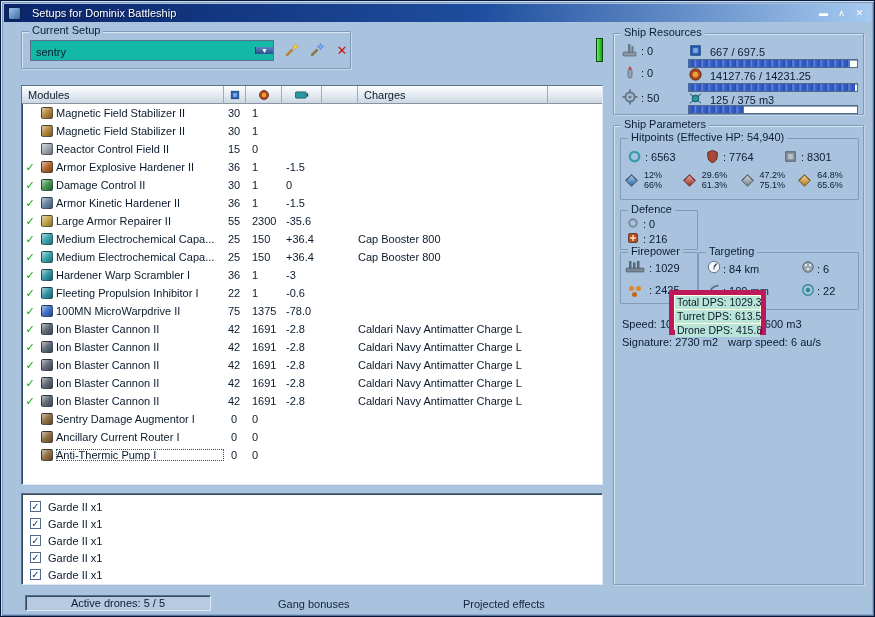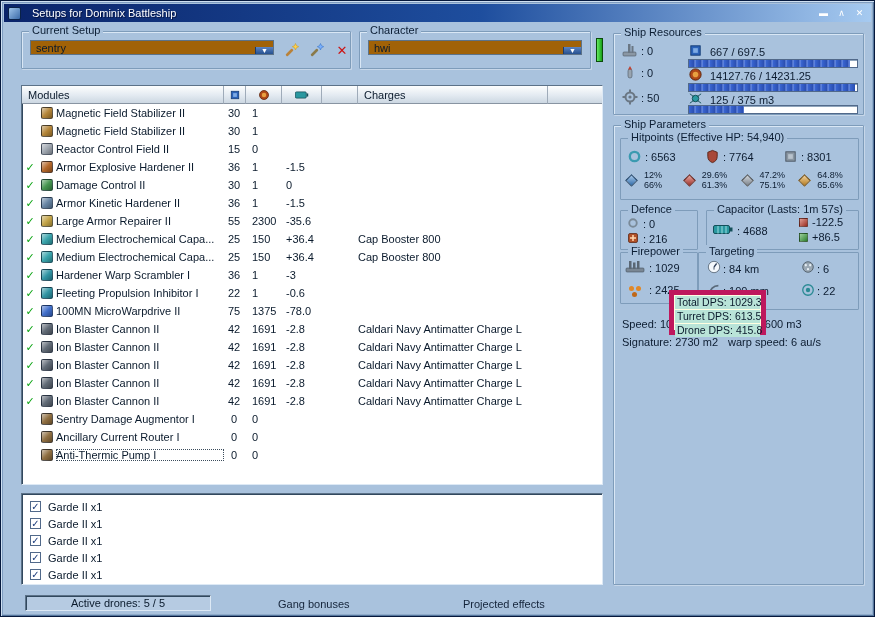--- a/index.html
+++ b/index.html
@@ -10,21 +10,21 @@
  box-shadow:inset 1px 1px 0 #cfe0f2,inset -1px -1px 0 #55759c,inset 2px 2px 0 #7e9cc0,inset -2px -2px 0 #90accb}
 #titlebar{position:absolute;left:3px;top:3px;right:3px;height:18px;
  background:linear-gradient(90deg,#0a246a 0%,#1e4e9e 55%,#a6caf0 100%);
  display:flex;align-items:center;padding:0 4px;color:#fff}
 #app-icon{width:13px;height:13px;background:linear-gradient(135deg,#9ec4ea,#3a6aa8);border:1px solid #0a2248;border-radius:2px}
 #title{font-weight:normal;font-size:11px;margin-left:11px;flex:1;text-shadow:1px 1px 0 rgba(0,0,25,.55)}
 .tb-btn{width:15px;height:13px;margin-left:3px;display:flex;align-items:center;justify-content:center;font-size:9px;color:#fff}
 .gb{position:absolute;border:1px solid #7e9cba;border-radius:1px;box-shadow:inset 1px 1px 0 #d9e7f5,1px 1px 0 rgba(255,255,255,.35)}
 .gb>label{position:absolute;top:-8px;left:7px;background:#a9c2dd;padding:0 3px;line-height:13px;color:#0c1e34;white-space:nowrap}
 .sunken{background:#ffffff;border:1px solid;border-color:#5c7288 #dde9f5 #dde9f5 #5c7288;box-shadow:inset 1px 1px 0 #31485e}
-.combo{position:absolute;height:15px;background:#a16207;border:1px solid #5c7288;display:flex;align-items:flex-end}
+.combo{position:absolute;height:21px;background:#14b8a6;border:1px solid #5c7288;display:flex;align-items:center}
 .combo .cval{flex:1;padding:3px 5px 0;white-space:nowrap;overflow:hidden}
 .combo .carr{width:18px;background:linear-gradient(#5b84c2,#26508f);border-left:1px solid #1c3a6a;color:#fff;font-size:7px;display:flex;align-items:center;justify-content:center}
 .tool{position:absolute;width:20px;height:20px;display:flex;align-items:center;justify-content:center}
 .xglyph{color:#cc1414;font-weight:bold;font-size:13px}
 .greenbar{position:absolute;background:linear-gradient(90deg,#64ec64,#18a018);border:1px solid #0a4a0a}
 
 #modtable{left:20px;top:84px;width:582px;height:400px}
 #modhead{display:flex;height:18px;overflow:hidden}
 .hc{background:linear-gradient(#fdfefe,#e3eaf1 55%,#ccd7e2);border-right:1px solid #9fabb9;border-bottom:1px solid #8894a2;display:flex;align-items:center;justify-content:center;height:18px}
 .hc.txt{justify-content:flex-start;padding-left:6px}
@@ -88,27 +88,20 @@
     </span>
     <span class="tool" style="left:285px;top:8px">
       <svg width="18" height="18" viewBox="0 0 18 18">
         <rect x="2" y="10.2" width="9" height="2.6" rx="1" transform="rotate(-45 6.5 11.5)" fill="#8a7a4a"></rect>
         <path d="M12.5 2.5 l1 2.2 2.2 1 -2.2 1 -1 2.2 -1 -2.2 -2.2 -1 2.2 -1z" fill="#7ab0ff" stroke="#2a6ac0" stroke-width="0.5"></path>
       </svg>
     </span>
     <span class="tool xglyph" style="left:310px;top:8px">✕</span>
   </div>
 
-  <div class="gb" style="left:358px;top:30px;width:232px;height:38px">
-    <label>Character</label>
-    <div class="combo" style="left:8px;top:8px;width:214px">
-      <span class="cval">hwi</span>
-      <span class="carr">▼</span>
-    </div>
-  </div>
   <span class="greenbar" style="left:595px;top:37px;width:7px;height:24px"></span>
 
   <div class="gb" style="left:612px;top:32px;width:251px;height:82px">
     <label>Ship Resources</label>
 
     <span class="abs" style="left:8px;top:8px">
       <svg width="16" height="16" viewBox="0 0 16 16">
           <rect x="1" y="10" width="13" height="4" rx="1" fill="#8a97a4" stroke="#4a5662" stroke-width="0.6"></rect>
           <rect x="6" y="2" width="2.5" height="9" fill="#6a7784"></rect>
           <rect x="9.5" y="4" width="2" height="7" fill="#6a7784"></rect>
@@ -519,37 +512,20 @@
       <span class="pv" style="left:22px;top:7px">: 0</span>
       <span class="abs" style="left:6px;top:21px">
         <svg width="12" height="12" viewBox="0 0 16 16">
             <rect x="2" y="2" width="12" height="12" rx="2" fill="#b05028" stroke="#5a2410"></rect>
             <path d="M8 4 V12 M4 8 H12" stroke="#ffd8b0" stroke-width="2"></path>
           </svg>
       </span>
       <span class="pv" style="left:22px;top:22px">: 216</span>
     </div>
 
-    <div class="gb" style="left:92px;top:84px;width:153px;height:40px;box-shadow:none">
-      <label>Capacitor (Lasts: 1m 57s)</label>
-      <span class="abs" style="left:6px;top:13px">
-        <svg width="20" height="11" viewBox="0 0 20 11">
-            <rect x="0.5" y="1.5" width="16" height="8" rx="1.5" fill="#2a98a0" stroke="#14505a"></rect>
-            <rect x="17" y="3.5" width="2.5" height="4" fill="#14505a"></rect>
-            <line x1="5" y1="2" x2="5" y2="9.5" stroke="#9adce0"></line>
-            <line x1="9" y1="2" x2="9" y2="9.5" stroke="#9adce0"></line>
-            <line x1="13" y1="2" x2="13" y2="9.5" stroke="#9adce0"></line>
-          </svg>
-      </span>
-      <span class="pv" style="left:30px;top:14px">: 4688</span>
-      <span class="abs minisq" style="left:92px;top:7px;background-color:#c03828"></span>
-      <span class="pv" style="left:105px;top:5px">-122.5</span>
-      <span class="abs minisq" style="left:92px;top:22px;background-color:#38a038"></span>
-      <span class="pv" style="left:105px;top:20px">+86.5</span>
-    </div>
 
     <div class="gb" style="left:6px;top:126px;width:78px;height:52px;box-shadow:none">
       <label>Firepower</label>
       <span class="abs" style="left:4px;top:6px">
         <svg width="22" height="14" viewBox="0 0 22 14">
             <rect x="1" y="9" width="18" height="4" rx="1" fill="#7a8794" stroke="#45525e" stroke-width="0.6"></rect>
             <rect x="4" y="2" width="2.5" height="8" fill="#5a6774"></rect>
             <rect x="8" y="3.5" width="2.5" height="6.5" fill="#5a6774"></rect>
             <rect x="12" y="2" width="2.5" height="8" fill="#5a6774"></rect>
           </svg>

